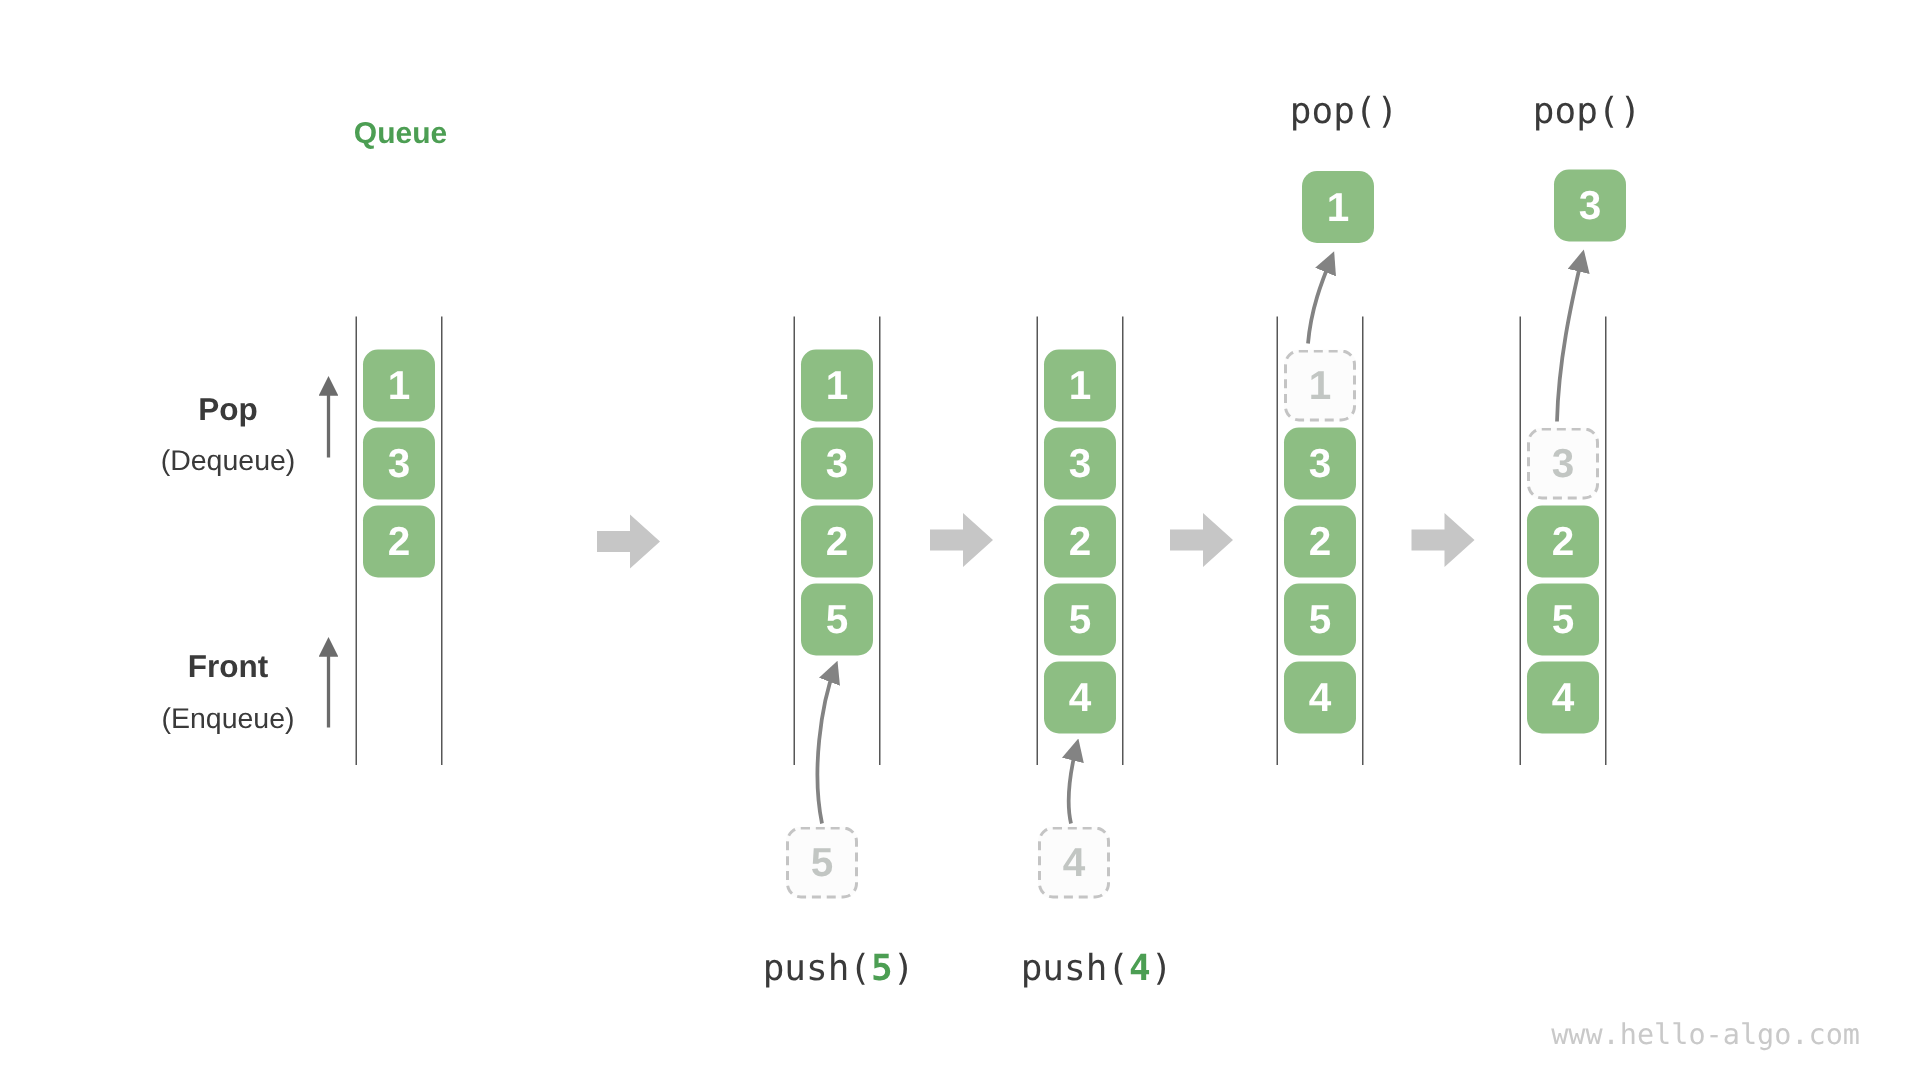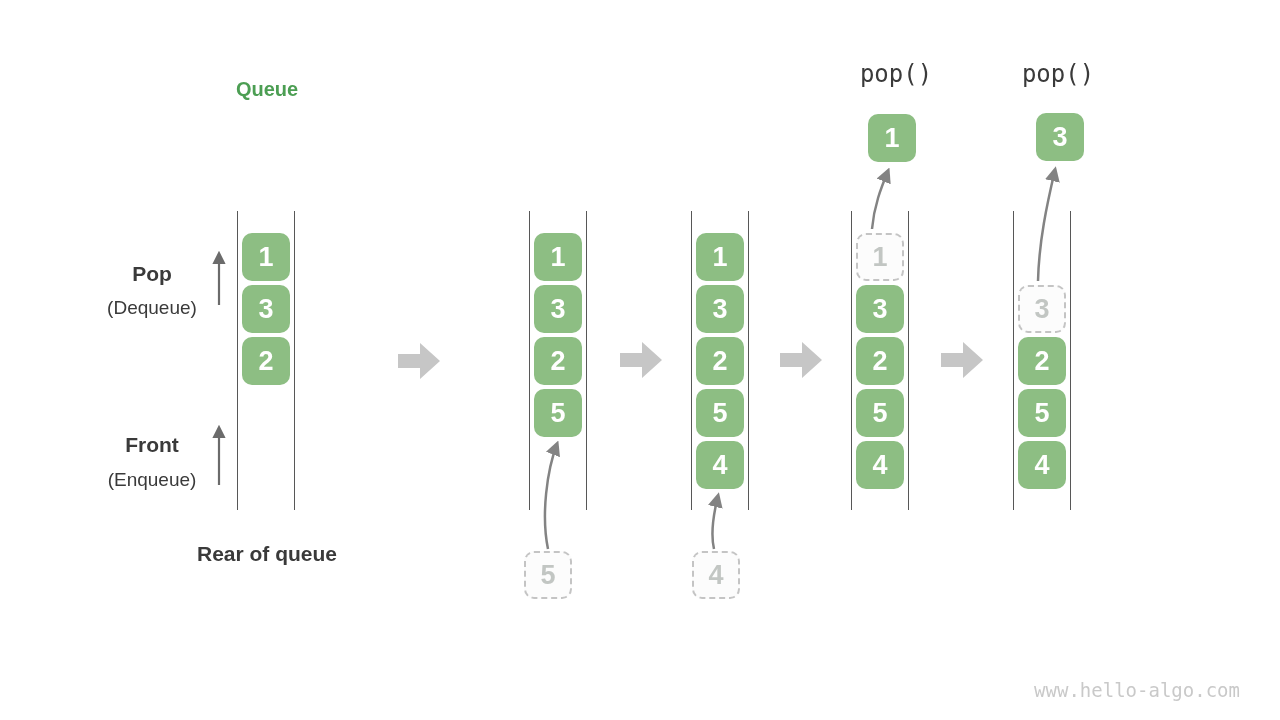--- a/index.html
+++ b/index.html
@@ -54,21 +54,20 @@
 </head>
 <body>
 
 <div class="stage">
 
   <div class="abs ctr title" style="left:167px;top:58px;width:200px;">Queue</div>
   <div class="abs ctr lbl-bold" style="left:77px;top:262px;width:150px;">Pop</div>
   <div class="abs ctr lbl-reg" style="left:77px;top:297px;width:150px;">(Dequeue)</div>
   <div class="abs ctr lbl-bold" style="left:77px;top:433px;width:150px;">Front</div>
   <div class="abs ctr lbl-reg" style="left:77px;top:469px;width:150px;">(Enqueue)</div>
-  <div class="abs ctr lbl-bold" style="left:167px;top:542px;width:200px;">Rear of queue</div>
 
   <div class="queue-col" style="left:237px;">
       <div class="box">1</div>
       <div class="box">3</div>
       <div class="box">2</div>
     </div>
   <div class="queue-col" style="left:529px;">
       <div class="box">1</div>
       <div class="box">3</div>
       <div class="box">2</div>
@@ -97,20 +96,22 @@
     </div>
 
   <div class="box dashed floating" style="left:524px;top:551px;">5</div>
   <div class="box dashed floating" style="left:692px;top:551px;">4</div>
 
   <div class="box floating" style="left:868px;top:114px;">1</div>
   <div class="box floating" style="left:1036px;top:113px;">3</div>
 
   <div class="abs ctr mono" style="left:826px;top:60px;width:140px;">pop()</div>
   <div class="abs ctr mono" style="left:988px;top:60px;width:140px;">pop()</div>
+  <div class="abs ctr mono" style="left:489px;top:631px;width:140px;"><span>push(</span><span class="g">5</span><span>)</span></div>
+  <div class="abs ctr mono" style="left:661px;top:631px;width:140px;"><span>push(</span><span class="g">4</span><span>)</span></div>
 
   <svg class="overlay" width="1280" height="720" viewBox="0 0 1280 720">
     <defs>
       <marker id="ah-gray" markerWidth="6" markerHeight="6" refX="4.5" refY="3" orient="auto" markerUnits="strokeWidth">
         <path d="M0,0 L6,3 L0,6 z" fill="#838383"></path>
       </marker>
       <marker id="ah-dark" markerWidth="6" markerHeight="6" refX="4.5" refY="3" orient="auto" markerUnits="strokeWidth">
         <path d="M0,0 L6,3 L0,6 z" fill="#6B6B6B"></path>
       </marker>
     </defs>

